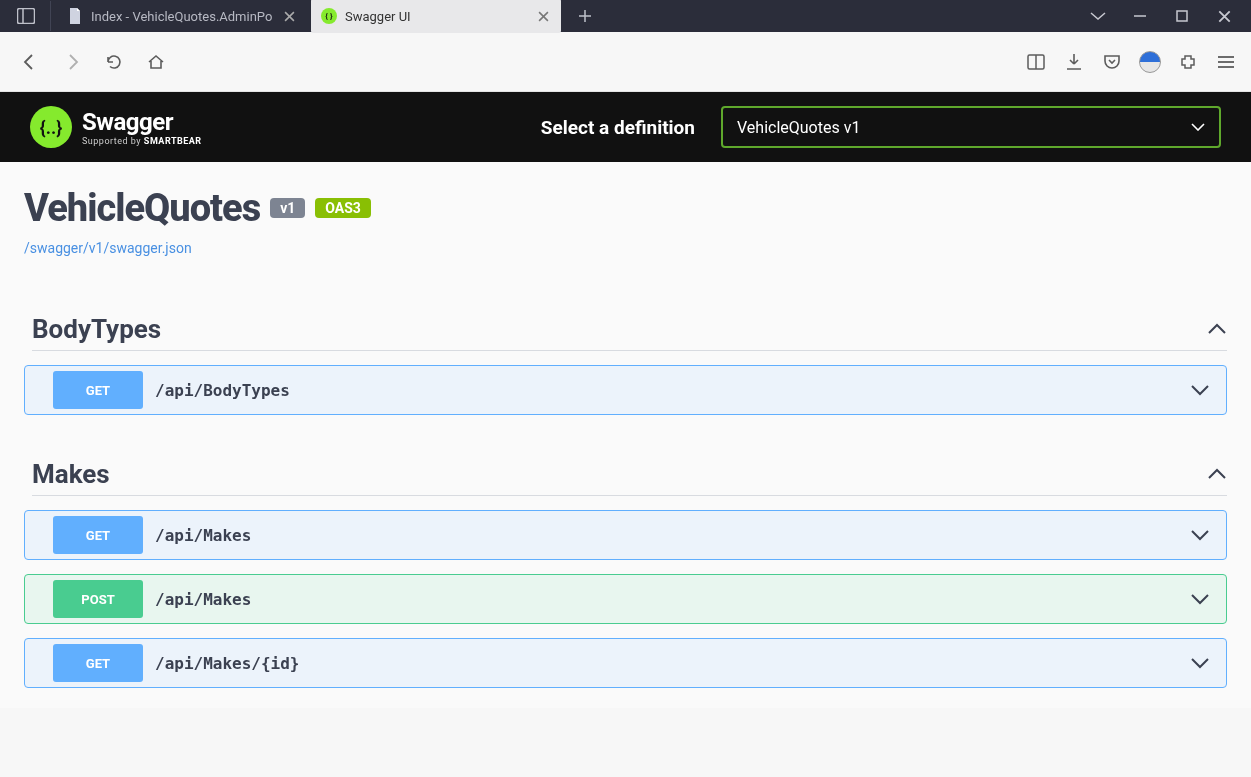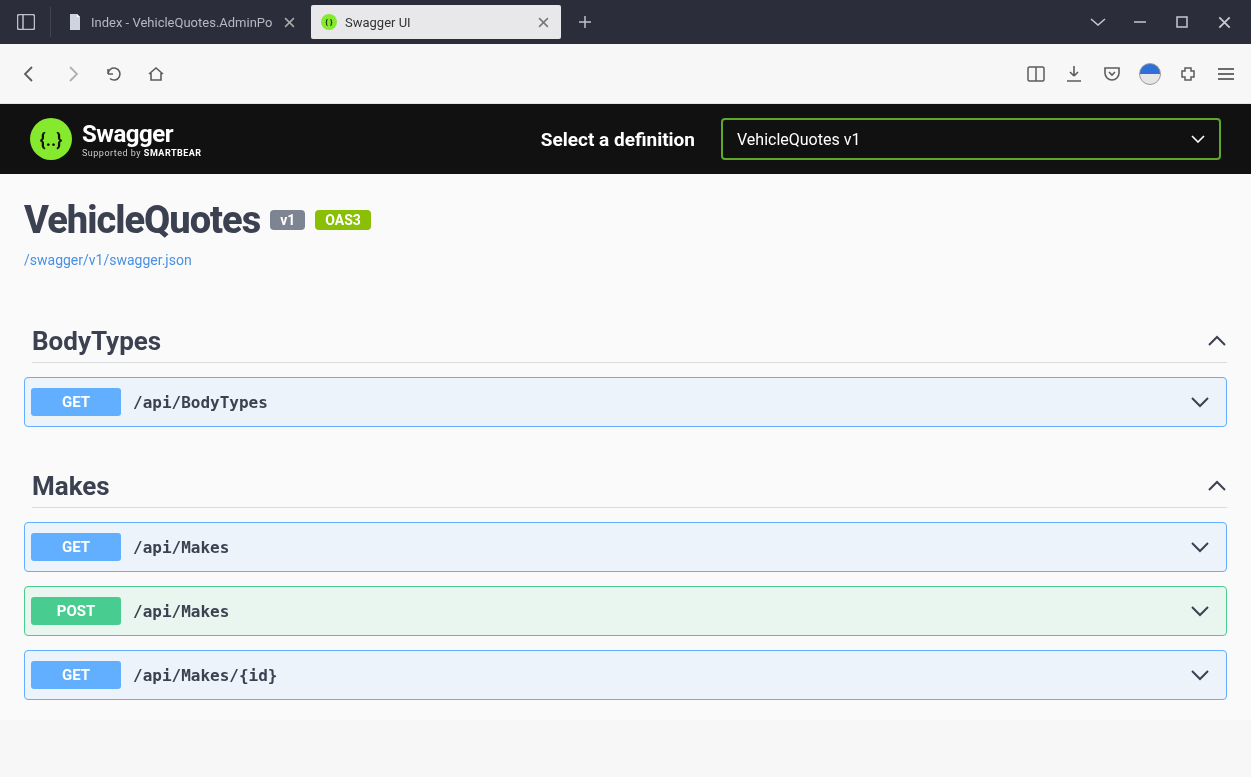--- a/index.html
+++ b/index.html
@@ -1,19 +1,19 @@
 <!DOCTYPE html>
 <html><head>
 <meta charset="utf-8">
 <style>
   * { margin: 0; padding: 0; box-sizing: border-box; font-family: -apple-system, BlinkMacSystemFont, "Segoe UI", Roboto, sans-serif; }
   body { width: 1251px; height: 777px; overflow: hidden; background: #f7f7f7; }
 
   
-  .titlebar { height: 44px; background: #2b2d3a; display: flex; align-items: center; padding: 0 8px; }
+  .titlebar { height: 32px; background: #2b2d3a; display: flex; align-items: center; padding: 0 8px; }
   .sidebar-toggle { width: 36px; height: 36px; display: flex; align-items: center; justify-content: center; color: #bfc1ca; }
   .vert-sep { width: 1px; height: 30px; background: #414454; margin: 0 6px; }
   .tab { height: 34px; display: flex; align-items: center; padding: 0 10px; gap: 8px; font-size: 13px; border-radius: 2px; margin-right: 4px; min-width: 250px; position: relative; }
   .tab.inactive { color: #b7b9c3; }
   .tab.active { background: #e8e8ea; color: #333; }
   .tab .favico { width: 16px; height: 16px; display: flex; align-items: center; justify-content: center; }
   .tab .title { flex: 1; white-space: nowrap; overflow: hidden; text-overflow: ellipsis; }
   .tab .close { width: 16px; height: 16px; color: #777; display:flex; align-items:center; justify-content:center; }
   .tab.inactive .close { color: #aaa; }
   .newtab { width: 32px; height: 32px; display:flex; align-items:center; justify-content:center; color:#bfc1ca; margin-left: 4px; }
@@ -53,21 +53,21 @@
   .swaglink { display:block; margin-top:10px; font-size:14px; color:#4990e2; text-decoration:none; }
 
   .section { margin-top: 58px; }
   .section-hd { display:flex; align-items:center; justify-content:space-between; border-bottom:1px solid #d8dbe0; padding-bottom:6px;margin-left:8px; }
   .section-hd h2 { font-size:26px; font-weight:700; color:#3b4151; }
   .section-hd .chev { color:#3b4151; }
 
   .op { margin-top:14px; border-radius:4px; display:flex; align-items:center; padding:6px; height:50px; }
   .op.get { background:#ecf3fb; border:1px solid #61affe; }
   .op.post { background:#e8f6ef; border:1px solid #49cc90; }
-  .method { width:90px; height:28px; border-radius:3px; color:#fff; font-size:15px; font-weight:700; display:flex; align-items:center; justify-content:center; }
+  .method { width:90px; height:38px; border-radius:3px; color:#fff; font-size:13px; font-weight:700; display:flex; align-items:center; justify-content:center;margin-left:22px; }
   .method.get { background:#61affe; }
   .method.post { background:#49cc90; }
   .path { font-family: ui-monospace, SFMono-Regular, Menlo, Consolas, monospace; font-size:16px; font-weight:700; color:#3b4151; margin-left:12px; flex:1; }
   .op .chev { color:#3b4151; padding:0 10px; }
 
   svg { display:block; }
 </style>
 </head>
 <body>
 

